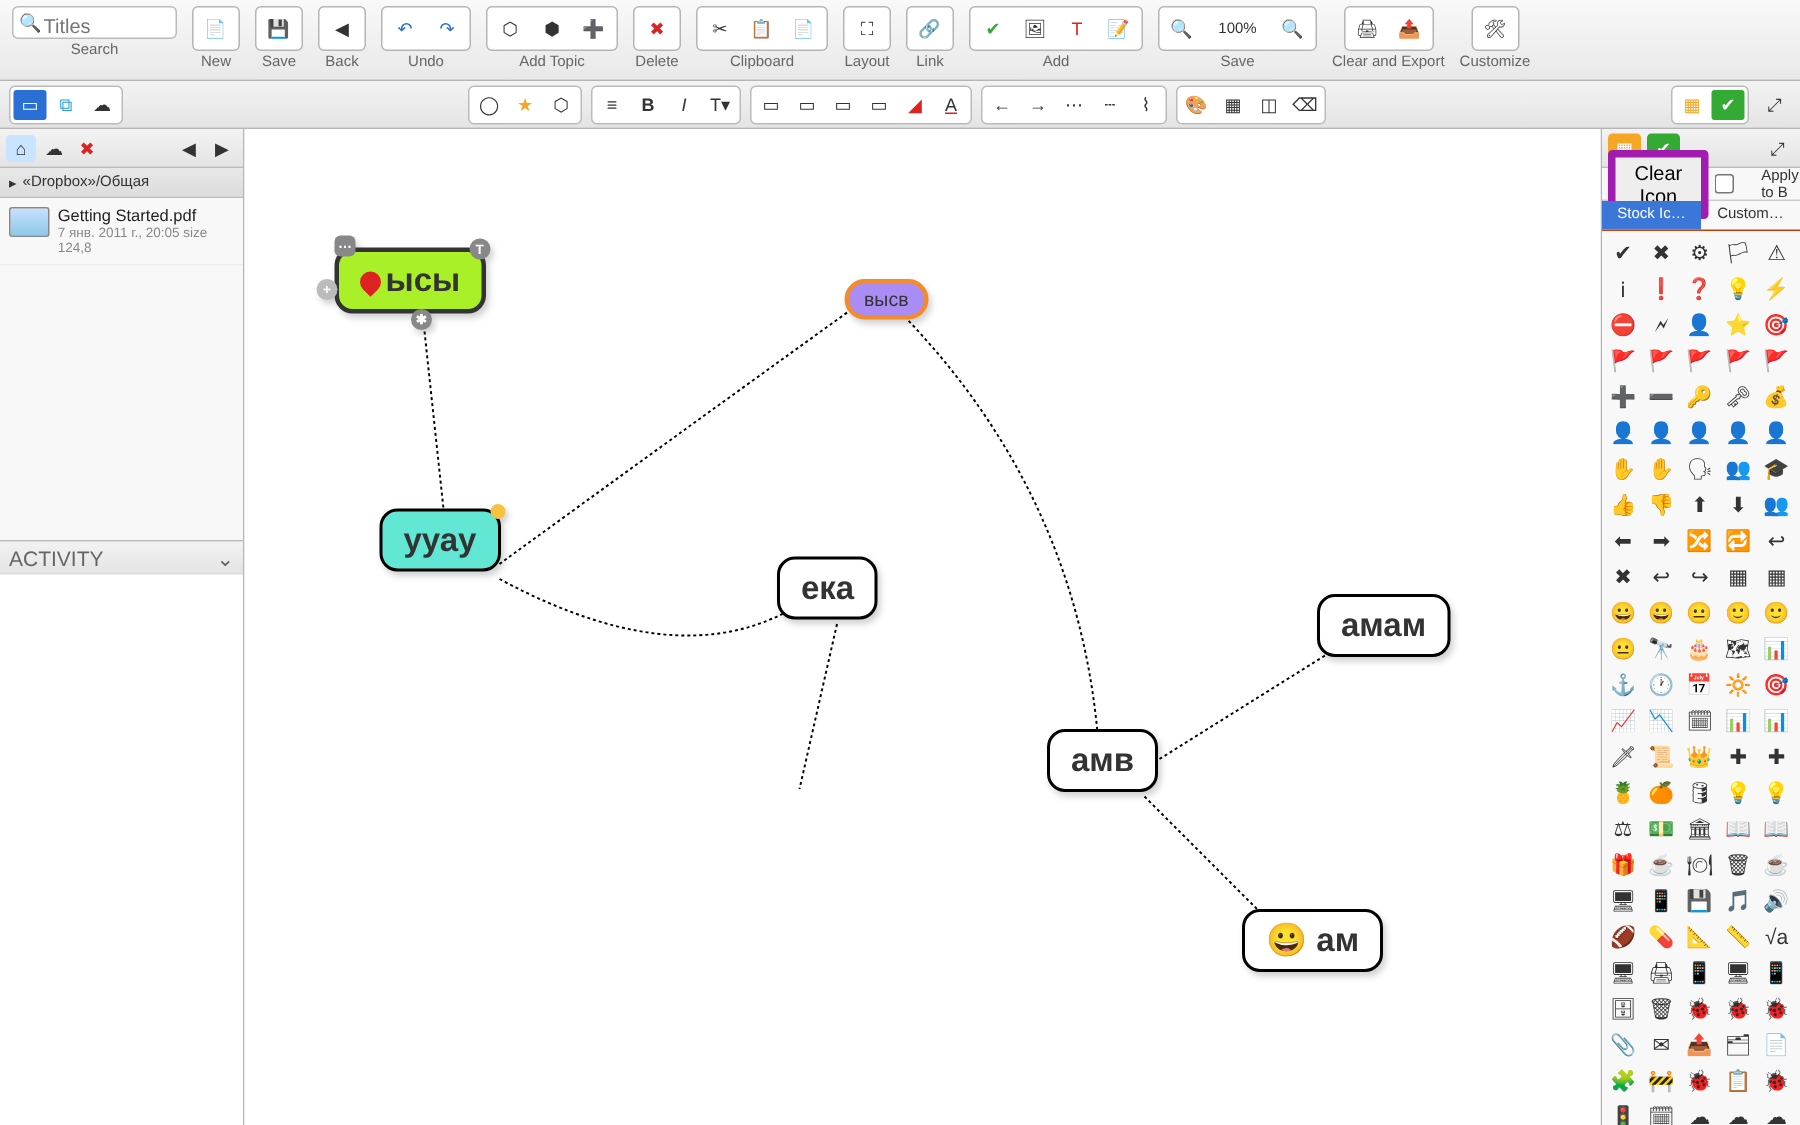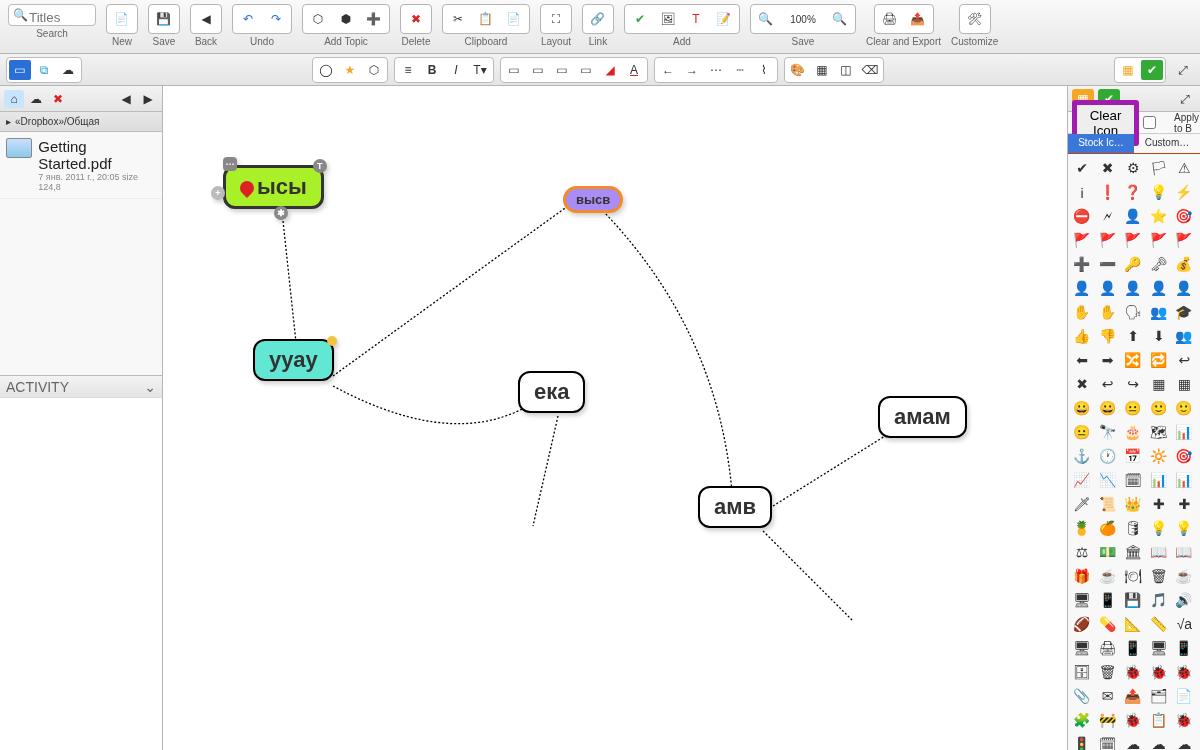--- a/index.html
+++ b/index.html
@@ -3,44 +3,44 @@
 <meta charset="utf-8">
 <style>
   *{box-sizing:border-box;margin:0;padding:0;font-family:"Helvetica Neue",Arial,sans-serif}
   body{width:1200px;height:750px;overflow:hidden;background:#fff;font-size:12px;color:#333}
   .toolbar-main{height:54px;background:linear-gradient(#f9f9f9,#e8e8e8);border-bottom:1px solid #b5b5b5;display:flex;align-items:flex-start;padding:4px 8px;gap:10px}
   .tb-group{display:flex;flex-direction:column;align-items:center;gap:2px}
   .tb-btns{display:flex;gap:2px;background:#fff;border:1px solid #b5b5b5;border-radius:4px;padding:2px}
   .tb-btn{width:26px;height:24px;display:flex;align-items:center;justify-content:center;border-radius:3px;cursor:pointer}
   .tb-lbl{font-size:10px;color:#666}
   .search-wrap{display:flex;flex-direction:column;align-items:center}
-  .search-in{width:88px;height:22px;border:1px solid #bbb;border-radius:4px;padding:4px 6px 0 20px;background:#fff}
+  .search-in{width:110px;height:22px;border:1px solid #bbb;border-radius:4px;padding:4px 6px 0 20px;background:#fff}
   .search-box{position:relative}
   .search-box .mag{position:absolute;left:5px;top:4px;color:#999;font-size:12px}
   .toolbar-sub{height:32px;background:linear-gradient(#f3f3f3,#e4e4e4);border-bottom:1px solid #b5b5b5;display:flex;align-items:center;padding:0 6px;gap:6px}
   .subgrp{display:flex;gap:2px;background:#fff;border:1px solid #bbb;border-radius:4px;padding:2px}
   .sbtn{width:22px;height:20px;display:flex;align-items:center;justify-content:center;cursor:pointer;font-size:12px;border-radius:2px}
   .flex-fill{flex:1}
   .mid{display:flex;height:664px}
   .sidebar{width:163px;border-right:1px solid #b5b5b5;background:#f8f8f8;display:flex;flex-direction:column}
   .side-tb{height:26px;background:linear-gradient(#f3f3f3,#e4e4e4);border-bottom:1px solid #bbb;display:flex;align-items:center;gap:2px;padding:0 4px}
   .side-tb .mini{width:20px;height:18px;display:flex;align-items:center;justify-content:center;cursor:pointer;font-size:12px}
   .mini.active{background:#c9e4ff;border-radius:3px}
   .path-bar{height:20px;background:linear-gradient(#e8e8e8,#dcdcdc);border-bottom:1px solid #bbb;font-size:10px;padding:3px 6px;color:#333;display:flex;align-items:center;gap:4px}
   .file-item{display:flex;gap:6px;padding:6px;border-bottom:1px solid #eee}
   .file-thumb{width:28px;height:20px;background:linear-gradient(#c8e0ff,#8cc8e8);border:1px solid #888;border-radius:2px}
-  .file-meta .name{font-size:15px;color:#222}
+  .file-meta .name{font-size:11px;color:#222}
   .file-meta .det{font-size:9px;color:#888}
   .activity{height:22px;background:linear-gradient(#f3f3f3,#e4e4e4);border-top:1px solid #bbb;font-size:14px;color:#666;padding:4px 6px;display:flex;justify-content:space-between;align-items:center}
   .canvas{flex:1;position:relative;background:#fff;overflow:hidden}
   svg.connectors{position:absolute;inset:0;width:100%;height:100%}
   .node{position:absolute;border:2px solid #000;border-radius:12px;padding:6px 14px;font-size:22px;font-weight:600;background:#fff;filter:drop-shadow(2px 3px 2px rgba(0,0,0,.18));cursor:pointer}
   .node.green{background:#aaf028;border:3px solid #333}
   .node.cyan{background:#62e7d4}
-  .node.purple{background:#a98df5;border:3px solid #f38b2a;border-radius:14px;font-size:13px;padding:3px 10px;font-weight:700}
+  .node.purple{background:#a98df5;border:3px solid #f38b2a;border-radius:14px;font-size:13px;padding:3px 10px;font-weight:400}
   .handle{position:absolute;width:14px;height:14px;background:#888;border-radius:4px;font-size:9px;color:#fff;display:flex;align-items:center;justify-content:center}
   .handle.round{border-radius:50%}
   .icon-panel{width:133px;border-left:1px solid #b5b5b5;background:#f8f8f8;display:flex;flex-direction:column}
   .icon-tb{height:26px;background:linear-gradient(#f3f3f3,#e4e4e4);border-bottom:1px solid #bbb;display:flex;align-items:center;padding:0 4px;gap:4px}
   .icon-opts{height:22px;border-bottom:1px solid #ccc;display:flex;align-items:center;font-size:10px}
   .icon-opts .clear{padding:3px 6px;background:#eee;border:5px solid #a21caf;border-radius:3px;margin:0 4px;cursor:pointer}
   .icon-opts .chk{display:flex;align-items:center;gap:18px}
   .icon-tabs{height:20px;display:flex;font-size:10px;border-bottom:1px solid #c2410c}
   .icon-tabs .tab{flex:1;text-align:center;padding:3px;cursor:pointer}
   .icon-tabs .tab.active{background:#3a77d8;color:#fff}
@@ -251,20 +251,21 @@
       <div class="handle round" style="left:-15px;top:18px;background:#bbb">+</div>
       <div class="handle round" style="left:48px;bottom:-14px">✱</div>
     </div>
     <div class="node cyan" style="left:90px;top:253px"><span>ууау</span>
       <div class="handle round" style="right:-5px;top:-5px;background:#f5c242;width:10px;height:10px"></div>
     </div>
     <div class="node purple" style="left:400px;top:100px"><span>высв</span></div>
     <div class="node" style="left:355px;top:285px"><span>ека</span></div>
     <div class="node" style="left:535px;top:400px"><span>амв</span></div>
     <div class="node" style="left:715px;top:310px"><span>амам</span></div>
+    <div class="node" style="left:665px;top:520px"><span>😀</span> <span>ам</span></div>
   </div>
 
   <div class="icon-panel">
     <div class="icon-tb">
       <div class="sbtn" style="background:#f5a623;color:#fff;border-radius:3px">▦</div>
       <div class="sbtn" style="background:#3a3;color:#fff;border-radius:3px">✔</div>
       <div style="flex:1"></div>
       <div class="sbtn">⤢</div>
     </div>
     <div class="icon-opts">

